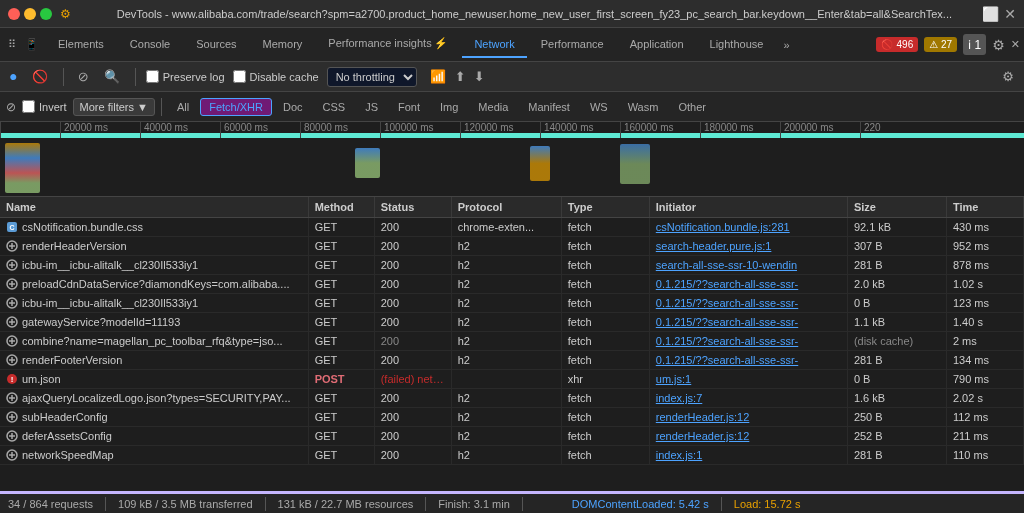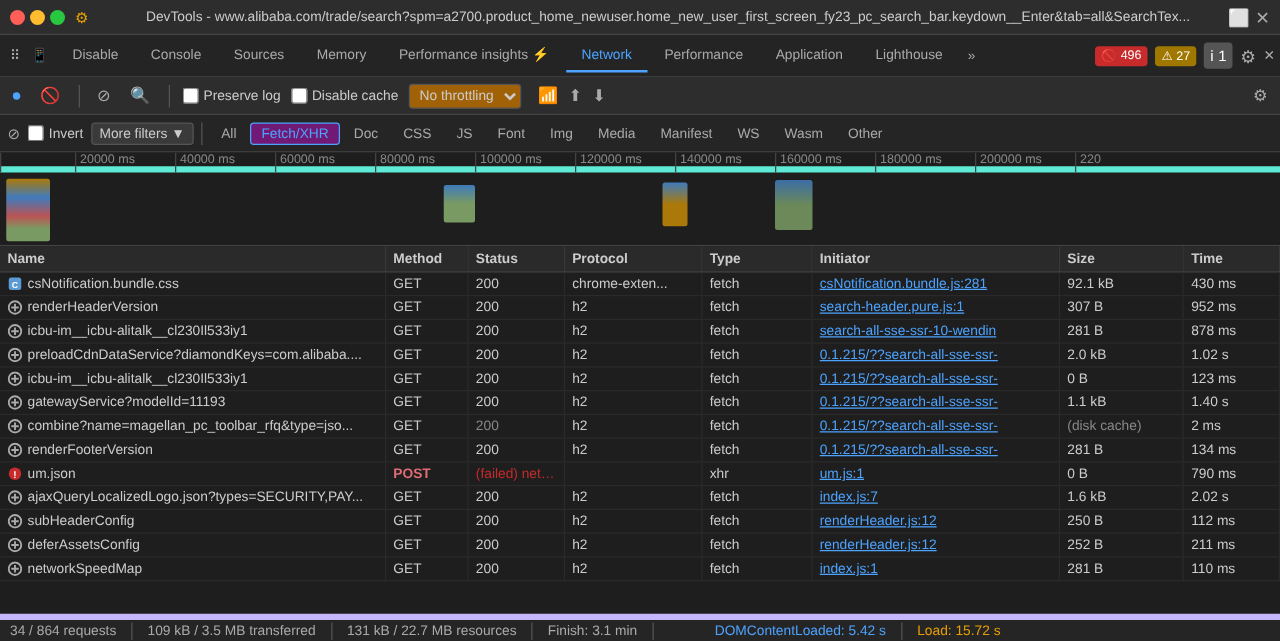--- a/index.html
+++ b/index.html
@@ -153,21 +153,21 @@
     }
     .toolbar-checkbox {
       display: flex;
       align-items: center;
       gap: 4px;
       color: #ccc;
       font-size: 11px;
       cursor: pointer;
     }
     .toolbar-select {
-      background: #a16207;
+      background: #0f172a;
       border: 1px solid #555;
       color: #ccc;
       padding: 2px 4px;
       font-size: 11px;
       border-radius: 3px;
     }
     .toolbar-icons {
       display: flex;
       align-items: center;
       gap: 4px;
@@ -344,21 +344,21 @@
       justify-content: center;
     }
     .initiator-link { color: #4da3ff; text-decoration: underline; cursor: pointer; }
     .disk-cache { color: #888; }
 
     
     .status-bar {
       display: flex;
       align-items: center;
       background: #252525;
-      border-top: 5px solid #c4b5fd;
+      border-top: 3px solid #c4b5fd;
       height: 22px;
       padding: 0 8px;
       gap: 12px;
       font-size: 11px;
       color: #aaa;
       flex-shrink: 0;
     }
     .status-bar-sep {
       width: 1px;
       height: 14px;
@@ -387,21 +387,21 @@
     <span style="color:#aaa;cursor:pointer;font-size:14px;">⬜</span>
     <span style="color:#aaa;cursor:pointer;font-size:14px;">✕</span>
   </div>
 </div>
 
 <div class="tab-bar">
   <div class="tab-bar-left">
     <span class="tab-bar-icon">⠿</span>
     <span class="tab-bar-icon">📱</span>
   </div>
-  <div class="tab">Disable</div>
+  <div class="tab">Elements</div>
   <div class="tab">Console</div>
   <div class="tab">Sources</div>
   <div class="tab">Memory</div>
   <div class="tab">Performance insights ⚡</div>
   <div class="tab active">Network</div>
   <div class="tab">Performance</div>
   <div class="tab">Application</div>
   <div class="tab">Lighthouse</div>
   <span class="tab-bar-more">»</span>
   <div class="tab-bar-right">

